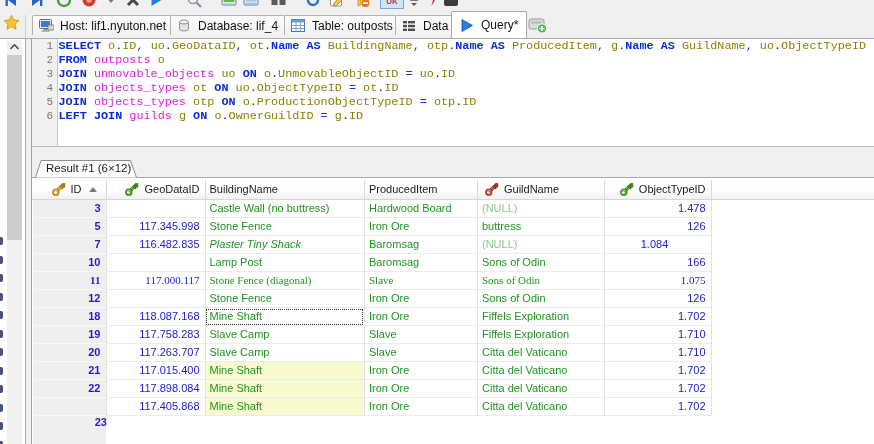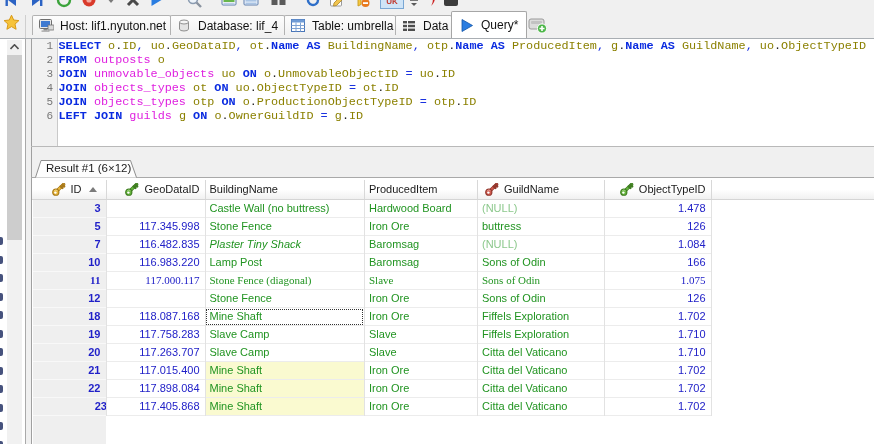--- a/index.html
+++ b/index.html
@@ -197,21 +197,21 @@
           <span class="tablabel" style="margin-left: 6px;">Database: lif_4</span>
         </div>
         <div class="tab" style="left: 284px; width: 112px;">
           <span class="tabicon" style="margin-left: 5px;">
             <svg width="14" height="13" viewBox="0 0 14 13">
               <rect x="0.5" y="0.5" width="13" height="12" fill="#ffffff" stroke="#4a76b8"></rect>
               <rect x="0.5" y="0.5" width="13" height="3" fill="#6f9bd6"></rect>
               <path d="M0.5 6.5 h13 M0.5 9.5 h13 M5 3.5 v9 M9.5 3.5 v9" stroke="#7fa3d4" stroke-width="1" fill="none"></path>
             </svg>
           </span>
-          <span class="tablabel" style="margin-left: 6px;">Table: umbrella</span>
+          <span class="tablabel" style="margin-left: 6px;">Table: outposts</span>
         </div>
         <div class="tab" style="left: 395px; width: 57px;">
           <span class="tabicon" style="margin-left: 5px;">
             <svg width="14" height="12" viewBox="0 0 14 12">
               <g fill="#4d4d4d">
                 <rect x="1" y="1" width="4" height="2.4"></rect>
                 <rect x="6" y="1" width="7" height="2.4"></rect>
                 <rect x="1" y="4.8" width="4" height="2.4"></rect>
                 <rect x="6" y="4.8" width="7" height="2.4"></rect>
                 <rect x="1" y="8.6" width="4" height="2.4"></rect>
@@ -307,27 +307,26 @@
         <div class="gcell num" style="left: 570.5px; top: 0px; width: 107px; box-sizing: border-box; padding-right: 5px;">126</div>
         <div class="rowsep-a" style="left: 0px; top: 17px; width: 72.5px;"></div>
         <div class="rowsep-b" style="left: 72.5px; top: 17px; width: 605px;"></div>
       </div>
       <div style="position: absolute; left: 33px; top: 236px; width: 677.5px; height: 18px;">
         <div class="gcell num id" style="left: 0px; top: 0px; width: 72.5px; box-sizing: border-box; padding-right: 5px;">7</div>
         <div class="gcell num" style="left: 72.5px; top: 0px; width: 99px; box-sizing: border-box; padding-right: 5px;">116.482.835</div>
         <div class="gcell txt" style="left: 171.5px; top: 0px; width: 159.5px; box-sizing: border-box; padding-left: 5px; font-style: italic;">Plaster Tiny Shack</div>
         <div class="gcell txt" style="left: 331px; top: 0px; width: 113px; box-sizing: border-box; padding-left: 5px;">Baromsag</div>
         <div class="gcell txt isnull" style="left: 444px; top: 0px; width: 126.5px; box-sizing: border-box; padding-left: 5px;">(NULL)</div>
-        <div class="gcell num" style="left: 570.5px; top: 0px; width: 107px; box-sizing: border-box; padding-right: 5px;">1.084</div>
+        <div class="gcell num" style="left: 570.5px; top: 0px; width: 107px; box-sizing: border-box; padding-right: 5px; text-align: center;">1.084</div>
         <div class="rowsep-a" style="left: 0px; top: 17px; width: 72.5px;"></div>
         <div class="rowsep-b" style="left: 72.5px; top: 17px; width: 605px;"></div>
       </div>
       <div style="position: absolute; left: 33px; top: 254px; width: 677.5px; height: 18px;">
         <div class="gcell num id" style="left: 0px; top: 0px; width: 72.5px; box-sizing: border-box; padding-right: 5px;">10</div>
-        <div class="gcell num" style="left: 72.5px; top: 0px; width: 99px; box-sizing: border-box; padding-right: 5px;">116.983.220</div>
         <div class="gcell txt" style="left: 171.5px; top: 0px; width: 159.5px; box-sizing: border-box; padding-left: 5px;">Lamp Post</div>
         <div class="gcell txt" style="left: 331px; top: 0px; width: 113px; box-sizing: border-box; padding-left: 5px;">Baromsag</div>
         <div class="gcell txt" style="left: 444px; top: 0px; width: 126.5px; box-sizing: border-box; padding-left: 5px;">Sons of Odin</div>
         <div class="gcell num" style="left: 570.5px; top: 0px; width: 107px; box-sizing: border-box; padding-right: 5px;">166</div>
         <div class="rowsep-a" style="left: 0px; top: 17px; width: 72.5px;"></div>
         <div class="rowsep-b" style="left: 72.5px; top: 17px; width: 605px;"></div>
       </div>
       <div style="position: absolute; left: 33px; top: 272px; width: 677.5px; height: 18px; font-family: Liberation Serif, serif;">
         <div class="gcell num id" style="left: 0px; top: 0px; width: 72.5px; box-sizing: border-box; padding-right: 5px;">11</div>
         <div class="gcell num" style="left: 72.5px; top: 0px; width: 99px; box-sizing: border-box; padding-right: 5px;">117.000.117</div>
@@ -394,21 +393,21 @@
         <div class="gcell num" style="left: 72.5px; top: 0px; width: 99px; box-sizing: border-box; padding-right: 5px;">117.898.084</div>
         <div class="gcell txt" style="left: 171.5px; top: 0px; width: 159.5px; box-sizing: border-box; padding-left: 5px;">Mine Shaft</div>
         <div class="gcell txt" style="left: 331px; top: 0px; width: 113px; box-sizing: border-box; padding-left: 5px;">Iron Ore</div>
         <div class="gcell txt" style="left: 444px; top: 0px; width: 126.5px; box-sizing: border-box; padding-left: 5px;">Citta del Vaticano</div>
         <div class="gcell num" style="left: 570.5px; top: 0px; width: 107px; box-sizing: border-box; padding-right: 5px;">1.702</div>
         <div class="rowsep-a" style="left: 0px; top: 17px; width: 72.5px;"></div>
         <div class="rowsep-b" style="left: 72.5px; top: 17px; width: 605px;"></div>
       </div>
       <div style="position: absolute; left: 33px; top: 398px; width: 677.5px; height: 18px;">
         <div class="cell-hl" style="left: 172.5px; top: 0px; width: 158.5px; height: 17px;"></div>
-        <div class="gcell num id" style="left: 0px; top: 0px; width: 79px; box-sizing: border-box; padding-right: 5px; text-align: right;">23</div>
+        <div class="gcell num id" style="left: 0px; top: 16px; width: 79px; box-sizing: border-box; padding-right: 5px; text-align: right;">23</div>
         <div class="gcell num" style="left: 72.5px; top: 0px; width: 99px; box-sizing: border-box; padding-right: 5px;">117.405.868</div>
         <div class="gcell txt" style="left: 171.5px; top: 0px; width: 159.5px; box-sizing: border-box; padding-left: 5px;">Mine Shaft</div>
         <div class="gcell txt" style="left: 331px; top: 0px; width: 113px; box-sizing: border-box; padding-left: 5px;">Iron Ore</div>
         <div class="gcell txt" style="left: 444px; top: 0px; width: 126.5px; box-sizing: border-box; padding-left: 5px;">Citta del Vaticano</div>
         <div class="gcell num" style="left: 570.5px; top: 0px; width: 107px; box-sizing: border-box; padding-right: 5px;">1.702</div>
         <div class="rowsep-a" style="left: 0px; top: 17px; width: 72.5px;"></div>
         <div class="rowsep-b" style="left: 72.5px; top: 17px; width: 605px;"></div>
       </div>
     </div>
 

